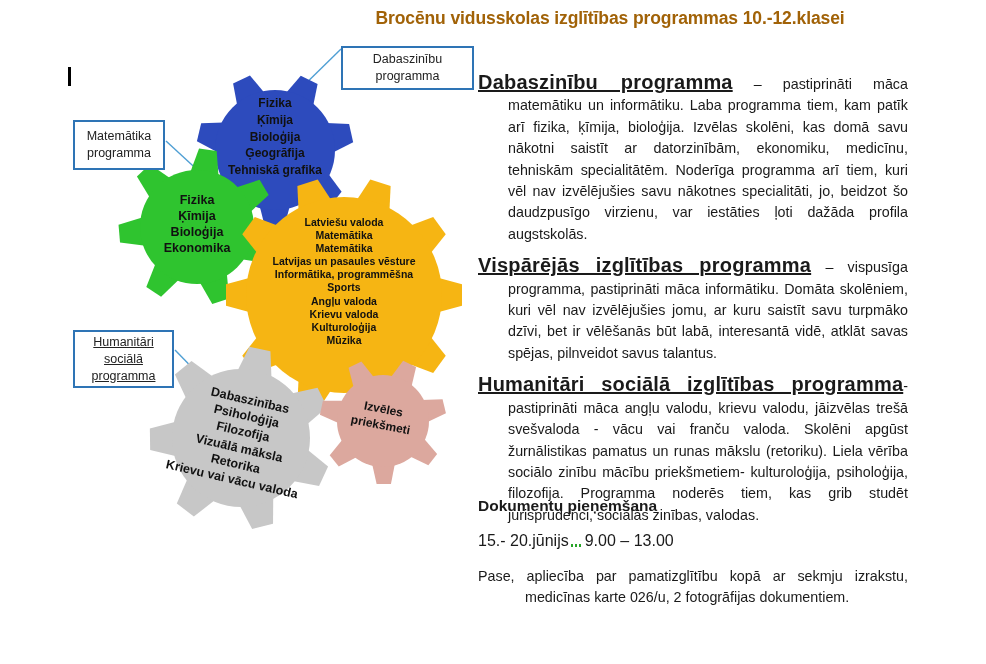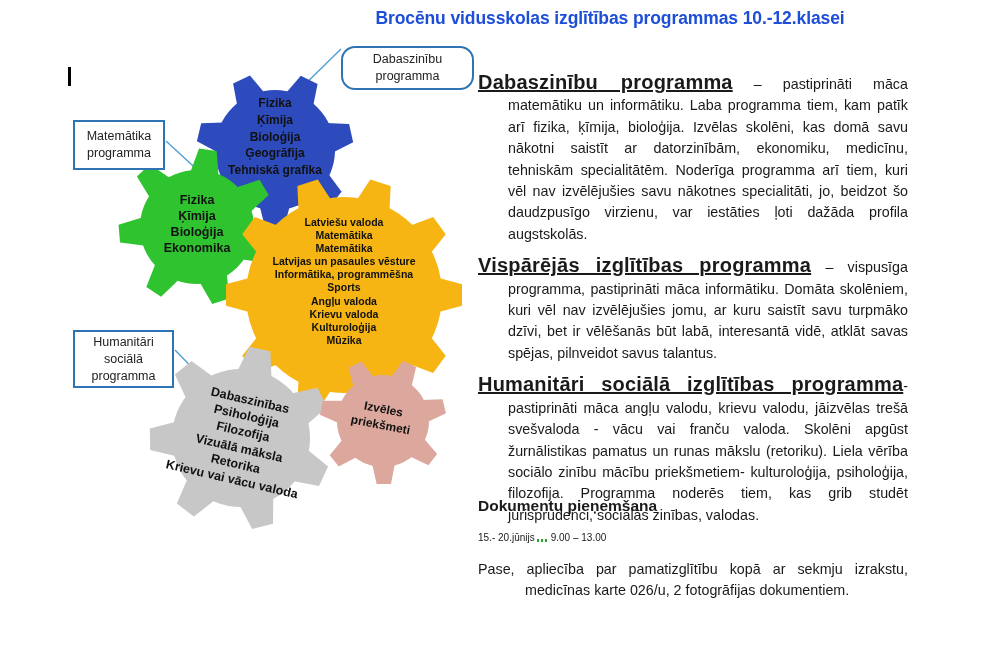--- a/index.html
+++ b/index.html
@@ -27,32 +27,32 @@
   #box-visparigi{left:73px;top:120px;width:88px;height:46px;}
   #box-humanitari{left:73px;top:330px;width:97px;height:54px;}
   .content{
     position:absolute;left:478px;top:72px;width:430px;
     font-size:14.3px;line-height:21.4px;
   }
   .para{margin:0 0 10px 0;text-align:justify;padding-left:30px;text-indent:-30px;}
   .ph{font-weight:bold;font-size:20px;text-decoration:underline;letter-spacing:0.2px;}
   .bottom{position:absolute;left:478px;top:497px;width:430px;}
   .bh{font-weight:bold;font-size:15.5px;margin:0 0 17px 0;}
-  .date-line{font-size:10px;margin:0 0 16px 0;}
+  .date-line{font-size:16px;margin:0 0 16px 0;}
   .squiggle{
     display:inline-block;width:12px;height:3px;margin:0 2px;vertical-align:-1px;
     background:repeating-linear-gradient(90deg,#28a428 0 2px,transparent 2px 4px);
   }
   .pase{margin:0;text-align:justify;padding-left:47px;text-indent:-47px;
     font-size:14.3px;line-height:21.4px;}
 </style>
 </head>
 <body>
 
-<div class="page-title" style="color: #1d4ed8;">Brocēnu vidusskolas izglītības programmas 10.-12.klasei</div>
+<div class="page-title" style="color: #a16207;">Brocēnu vidusskolas izglītības programmas 10.-12.klasei</div>
 
 <div class="cursor-mark"></div>
 
 <div id="diagram">
   <svg id="gear-svg" width="500" height="600">
       <line x1="341" y1="49" x2="292" y2="97" stroke="#4f9fd4" stroke-width="1.4"></line>
       <line x1="166" y1="141" x2="204" y2="176" stroke="#4f9fd4" stroke-width="1.4"></line>
       <line x1="175" y1="350" x2="212" y2="388" stroke="#4f9fd4" stroke-width="1.4"></line>
       <g transform="translate(275,150)">
         <polygon points="-15.079644737231007,-56 15.079644737231007,-56 9.349379737083224,-78 -9.349379737083224,-78" transform="rotate(26)" fill="#2d4bbd"></polygon>
@@ -102,29 +102,29 @@
         <polygon points="-11.561060965210439,-42 11.561060965210439,-42 7.1678577984304725,-63 -7.1678577984304725,-63" transform="rotate(76.42857142857143)" fill="#dca89e"></polygon>
         <polygon points="-11.561060965210439,-42 11.561060965210439,-42 7.1678577984304725,-63 -7.1678577984304725,-63" transform="rotate(127.85714285714286)" fill="#dca89e"></polygon>
         <polygon points="-11.561060965210439,-42 11.561060965210439,-42 7.1678577984304725,-63 -7.1678577984304725,-63" transform="rotate(179.28571428571428)" fill="#dca89e"></polygon>
         <polygon points="-11.561060965210439,-42 11.561060965210439,-42 7.1678577984304725,-63 -7.1678577984304725,-63" transform="rotate(230.71428571428572)" fill="#dca89e"></polygon>
         <polygon points="-11.561060965210439,-42 11.561060965210439,-42 7.1678577984304725,-63 -7.1678577984304725,-63" transform="rotate(282.14285714285717)" fill="#dca89e"></polygon>
         <polygon points="-11.561060965210439,-42 11.561060965210439,-42 7.1678577984304725,-63 -7.1678577984304725,-63" transform="rotate(333.57142857142856)" fill="#dca89e"></polygon>
         <circle r="46" fill="#dca89e"></circle>
       </g>
     </svg>
 
-  <div class="label-box" id="box-dabaszinibu" style="border-color: rgb(46, 116, 181); border-radius: 14px;">
+  <div class="label-box" id="box-dabaszinibu" style="border-color: rgb(46, 116, 181);">
     <div>Dabaszinību</div>
     <div>programma</div>
   </div>
   <div class="label-box" id="box-visparigi" style="border-color: rgb(46, 116, 181);">
     <div>Matemātika</div>
     <div>programma</div>
   </div>
-  <div class="label-box" id="box-humanitari" style="border-color: rgb(46, 116, 181);">
+  <div class="label-box" id="box-humanitari" style="border-color: rgb(46, 116, 181); text-decoration: underline;">
     <div>Humanitāri</div>
     <div>sociālā</div>
     <div>programma</div>
   </div>
 <div class="gear-text" style="left: 275px; top: 137px; font-size: 12px; line-height: 16.8px; transform: translate(-50%, -50%) rotate(0deg);">
       <div>Fizika</div>
       <div>Ķīmija</div>
       <div>Bioloģija</div>
       <div>Ģeogrāfija</div>
       <div>Tehniskā grafika</div>

